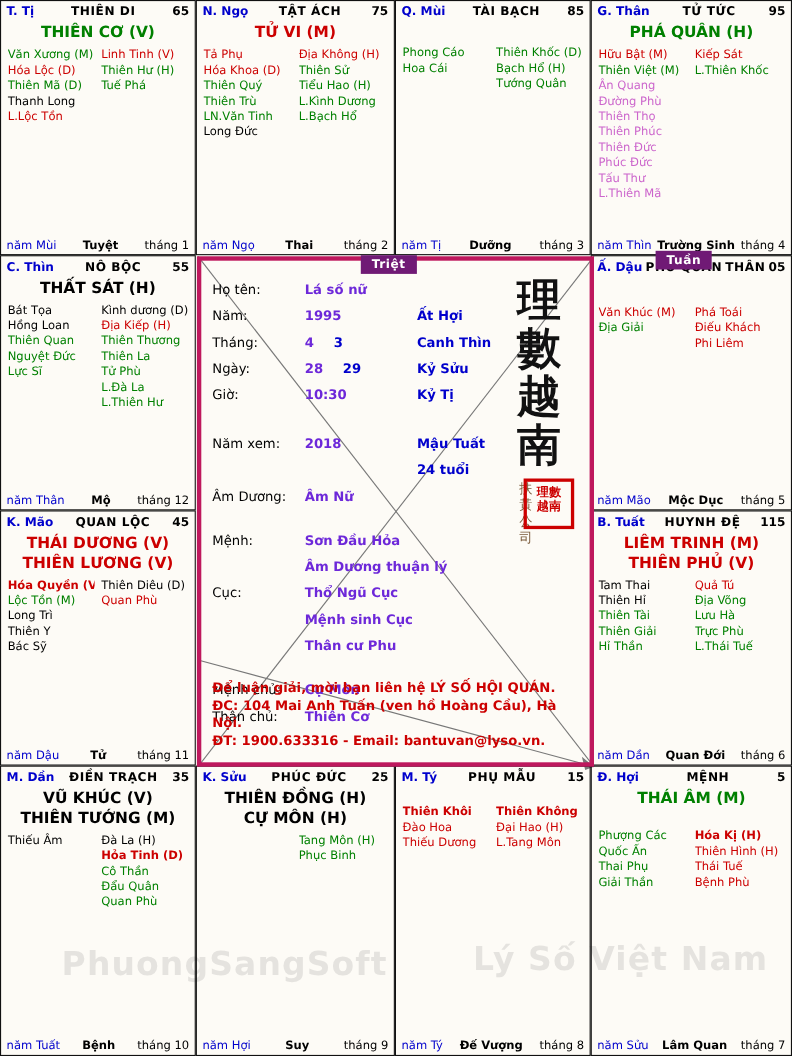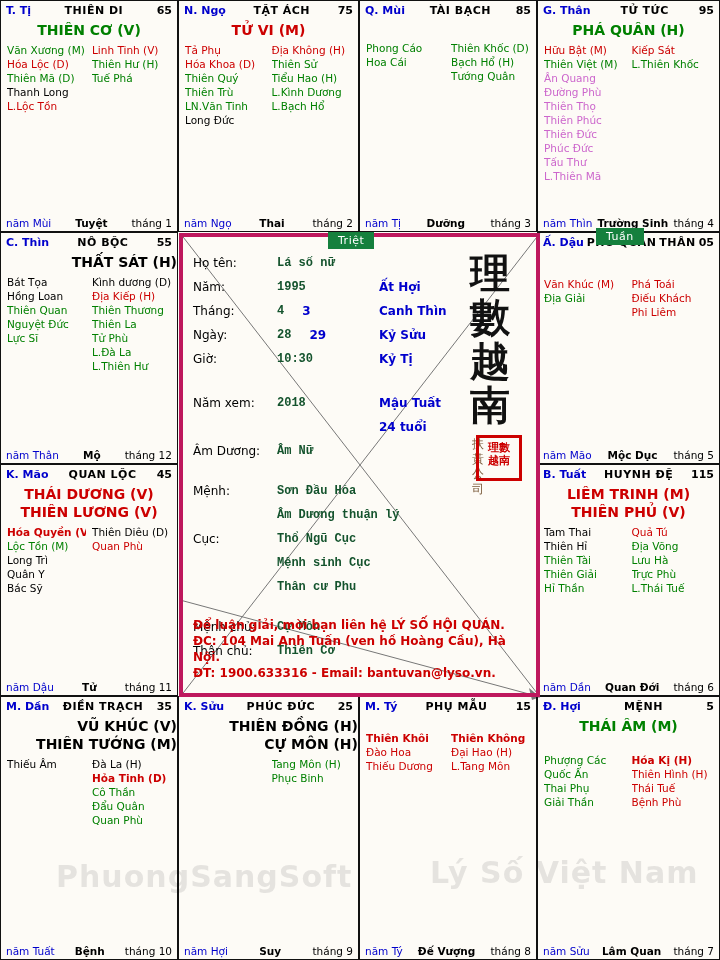--- a/index.html
+++ b/index.html
@@ -38,21 +38,21 @@
   .pal-head .num{color:#000;}
   .pal-main{
     text-align:center;
     font-weight:bold;
     font-size:14px;
     line-height:18px;
     margin-top:4px;
   }
   .pal-main .g{color:#008000;}
   .pal-main .r{color:#cc0000;}
-  .pal-main .k{color:#000;text-align:right;}
+  .pal-main .k{color:#000;}
   .pal-body{
     display:flex;
     padding:4px 6px 0 6px;
     gap:6px;
     font-size:10.5px;
     line-height:14px;
   }
   .col{flex:1;min-width:0;}
   .col div{white-space:nowrap;overflow:hidden;}
   .g{color:#008000;}
@@ -79,21 +79,21 @@
     border:4px solid #be185d;
     overflow:hidden;
     background:transparent;
   }
   .cinfo{
     position:absolute;left:10px;top:14px;
     font-size:12px;line-height:24px;
   }
   .crow{display:flex;}
   .clabel{width:84px;color:#000;}
-  .cval{color:#14532d;font-weight:bold;font-family:Liberation Mono, monospace;}
+  .cval{color:#6d28d9;font-weight:bold;}
   .cval2{color:#0000cc;font-weight:bold;margin-left:18px;}
   .c2{
     position:absolute;left:196px;top:14px;
     font-size:12px;line-height:24px;color:#0000cc;font-weight:bold;
   }
   .c2 div{white-space:nowrap;}
   .bigchar{
     position:absolute;right:26px;top:14px;
     font-size:40px;line-height:44px;
     color:#111;font-weight:bold;
@@ -111,22 +111,22 @@
     text-align:center;padding-top:3px;box-sizing:border-box;
     font-weight:bold;
   }
   .contact{
     position:absolute;left:10px;bottom:12px;
     color:#cc0000;font-weight:bold;font-size:12px;line-height:16px;
   }
   
   .tag{
     position:absolute;
-    background:#15803d;color:#fff;
-    font-size:11px;font-weight:normal;
+    background:#701a75;color:#fff;
+    font-size:11px;font-weight:bold;
     padding:2px 10px;
     letter-spacing:.5px;
   }
   #triet{left:328px;top:232px;}
   #tuan{left:596px;top:228px;}
   
   .lines{position:absolute;left:0;top:0;width:720px;height:960px;pointer-events:none;}
   .wm{
     position:absolute;
     color:rgba(120,120,120,.18);
@@ -345,21 +345,21 @@
     </div>
     <div class="pal-main">
       <div class="r">THÁI DƯƠNG (V)</div>
       <div class="r">THIÊN LƯƠNG (V)</div>
     </div>
     <div class="pal-body">
       <div class="col">
         <div class="r bold">Hóa Quyền (V)</div>
         <div class="g">Lộc Tồn (M)</div>
         <div class="k">Long Trì</div>
-        <div class="k">Quân Y</div>
+        <div class="k">Thiên Y</div>
         <div class="k">Bác Sỹ</div>
       </div>
       <div class="col">
         <div class="k">Thiên Diêu (D)</div>
         <div class="r">Quan Phù</div>
       </div>
     </div>
     <div class="pal-foot">
       <span class="nam">năm Dậu</span>
       <span class="van">Tử</span>

